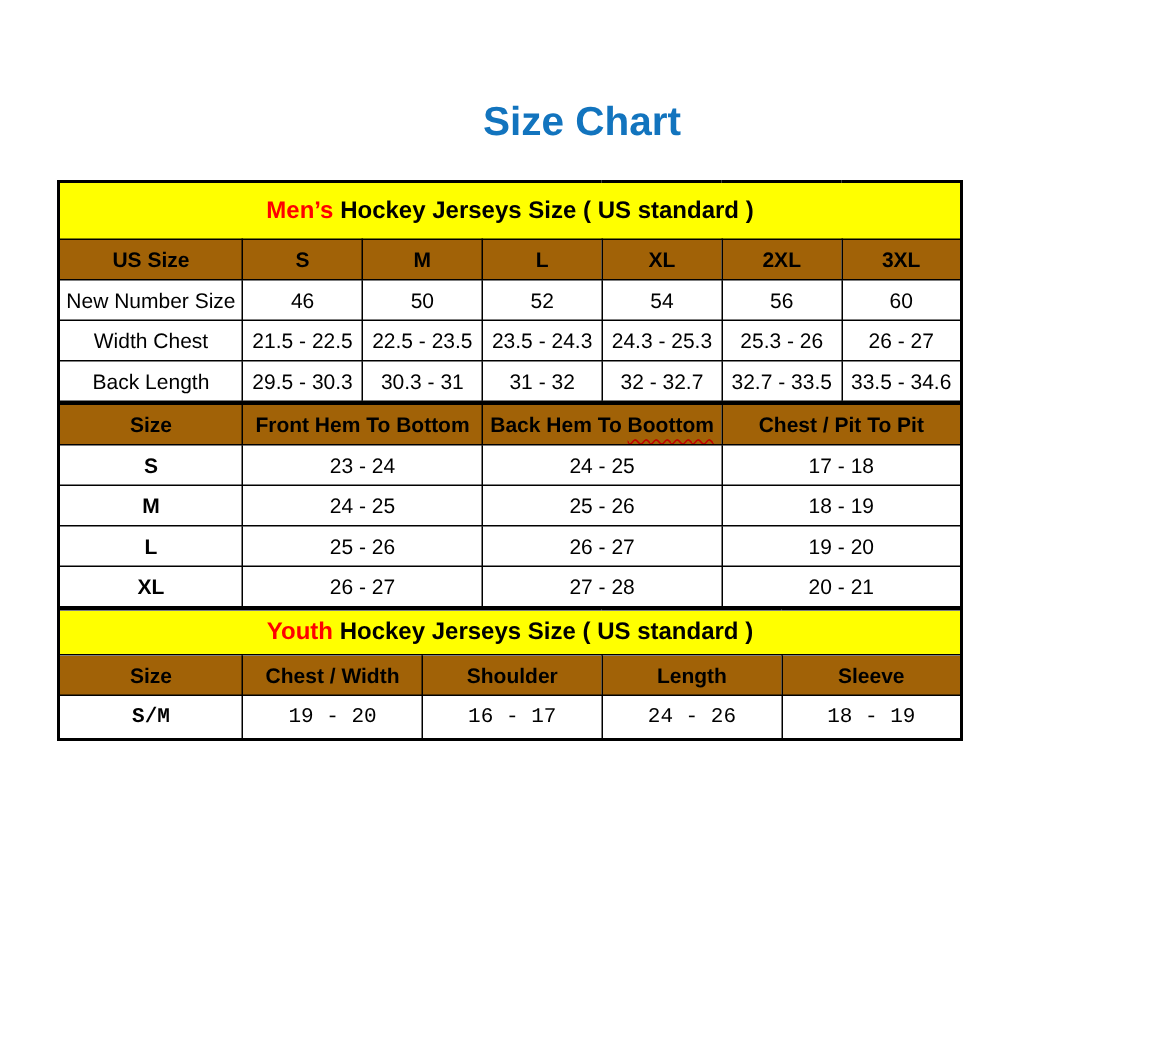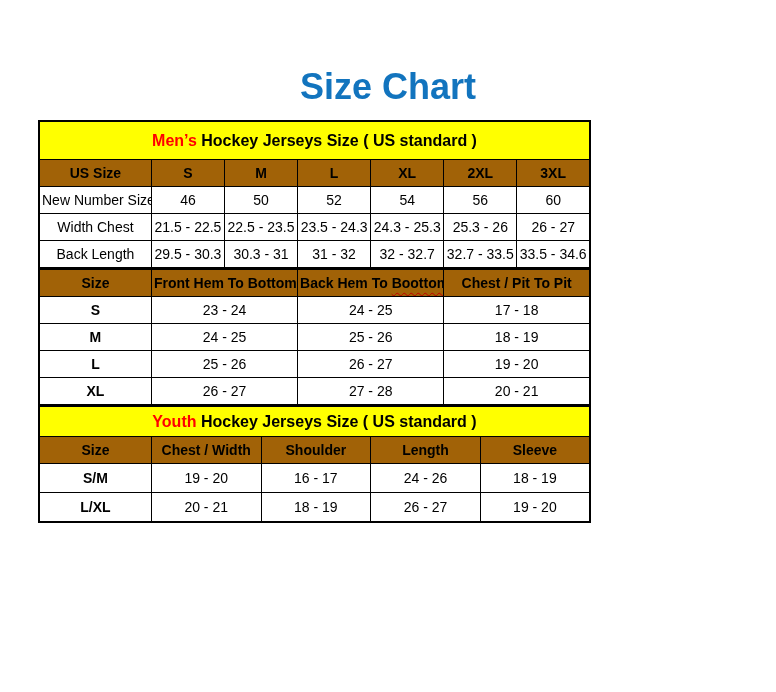--- a/index.html
+++ b/index.html
@@ -16,34 +16,34 @@
     width: 776px;
     height: 692px;
     position: relative;
   }
   .page-title {
     position: absolute;
     top: 66px;
     left: 0;
     width: 100%;
     text-align: center;
-    font-size: 36px;
+    font-size: 27px;
     font-weight: bold;
     letter-spacing: 0px;
   }
   .chart-wrap {
     position: absolute;
     top: 120px;
     left: 38px;
     width: 696px;
   }
   table.size-table {
     border-collapse: collapse;
     table-layout: fixed;
-    width: 553px;
+    width: 604px;
   }
   table.size-table + table.size-table {
     margin-top: -1px;
   }
   .size-table td, .size-table th {
     border: 1px solid #000;
     text-align: center;
     vertical-align: middle;
     padding: 0 2px;
     overflow: hidden;
@@ -61,21 +61,21 @@
     font-weight: bold;
     font-size: 14px;
     height: 26px;
     background: #a16207;
   }
   td.cell {
     font-size: 14px;
     height: 26px;
     background: #fff;
   }
-  .youth-table td.cell { height: 28px; }
+  .youth-table td.cell { height: 28px; font-family: Liberation Mono, monospace; }
   td.cell.bold-label { font-weight: bold; }
   .band-highlight { color: #FF0000; }
   .squiggle {
     text-decoration: underline;
     text-decoration-style: wavy;
     text-decoration-color: #C00000;
     text-decoration-thickness: 1px;
     text-underline-offset: 4px;
     margin-top: 22px;
   }
@@ -208,24 +208,17 @@
           </tr>
       </tbody>
       <tbody>
           <tr>
             <td class="cell bold-label">S/M</td>
             <td class="cell">19 - 20</td>
             <td class="cell">16 - 17</td>
             <td class="cell">24 - 26</td>
             <td class="cell">18 - 19</td>
           </tr>
-          <tr>
-            <td class="cell bold-label">L/XL</td>
-            <td class="cell">20 - 21</td>
-            <td class="cell">18 - 19</td>
-            <td class="cell">26 - 27</td>
-            <td class="cell">19 - 20</td>
-          </tr>
         </tbody>
     </table>
 
   </div>
 </div>
 
 </body></html>

